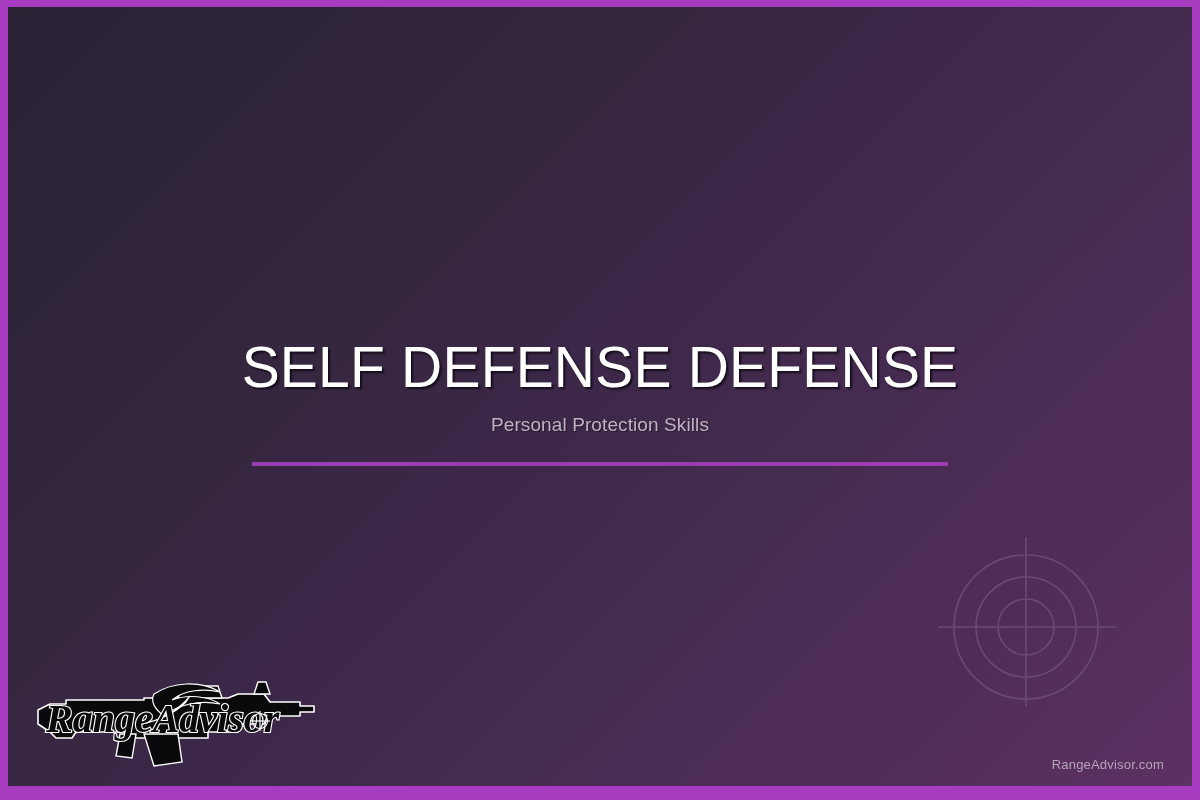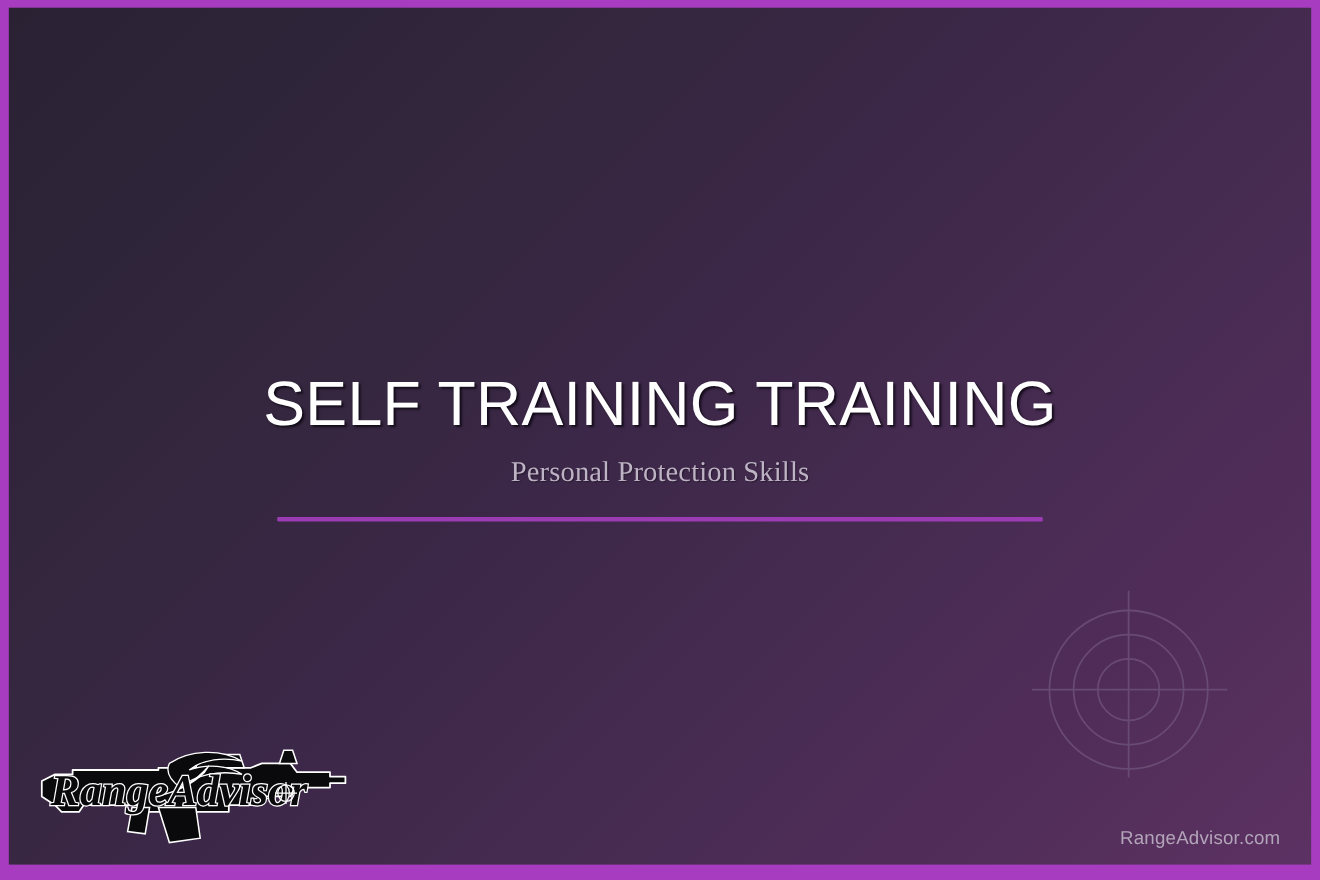--- a/index.html
+++ b/index.html
@@ -59,26 +59,26 @@
     font-size: 57px;
     line-height: 1.07;
     font-weight: normal;
     letter-spacing: 0.2px;
     color: #ffffff;
     text-shadow: 2px 2px 2px rgba(10,5,15,0.78);
     font-family: "Liberation Sans", sans-serif;
   }
   .slide-subtitle {
     margin: 16px 0 0 0;
-    font-size: 26px;
+    font-size: 19px;
     font-weight: normal;
     color: #beb3c4;
     letter-spacing: 0.1px;
     text-shadow: 1px 1px 1px rgba(15,8,20,0.45);
-    font-family: Liberation Serif, serif;
+    font-family: Liberation Sans, sans-serif;
   }
   .title-divider {
     width: 696px;
     height: 4px;
     margin: 26px auto 0 auto;
     background: #9b3cb4;
     border-radius: 1px;
   }
 
   
@@ -89,21 +89,21 @@
     width: 286px;
     height: 92px;
   }
   .brand-logo svg { display: block; }
 
   
   .footer-url {
     position: absolute;
     right: 28px;
     bottom: 14px;
-    font-size: 17px;
+    font-size: 13px;
     color: #b3a5b9;
     letter-spacing: 0.2px;
     font-family: "Liberation Sans", sans-serif;
   }
 </style>
 </head>
 <body>
 
 <div id="slide">
   <div id="slide-canvas">
@@ -114,21 +114,21 @@
           <circle cx="106" cy="116" r="72"></circle>
           <circle cx="106" cy="116" r="50"></circle>
           <circle cx="106" cy="116" r="28"></circle>
           <line x1="18" y1="116" x2="196" y2="116"></line>
           <line x1="106" y1="26" x2="106" y2="196"></line>
         </g>
       </svg>
     </div>
 
     <div class="title-block">
-      <h1 class="slide-title">SELF TRAINING TRAINING</h1>
+      <h1 class="slide-title">SELF DEFENSE DEFENSE</h1>
       <p class="slide-subtitle">Personal Protection Skills</p>
       <div class="title-divider"></div>
     </div>
 
     <div class="brand-logo">
       <svg width="286" height="92" viewBox="0 0 286 92" aria-hidden="true">
         <g>
 
           <path d="M6 34 L18 28 L34 28 L34 24 L112 24 L112 22 L196 22 L206 18 L232 18
                    L238 26 L268 26 L268 30 L282 30 L282 36 L268 36 L268 40 L236 40

